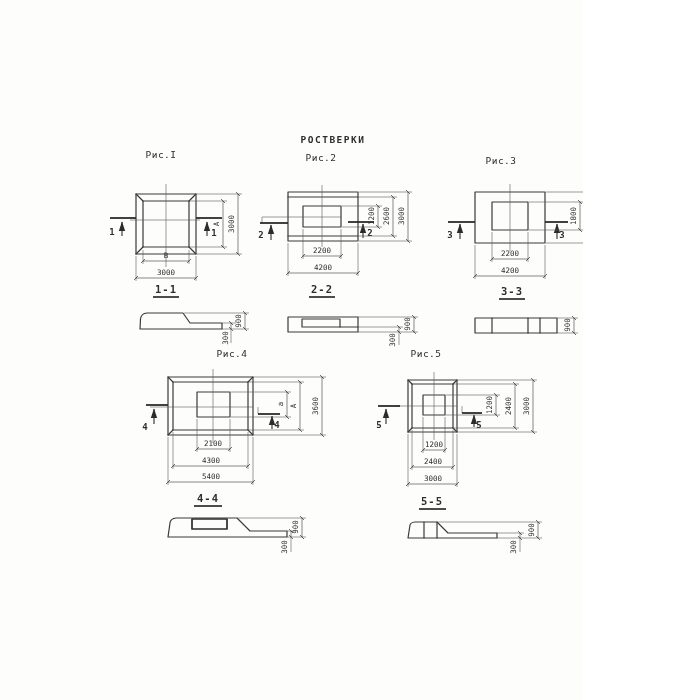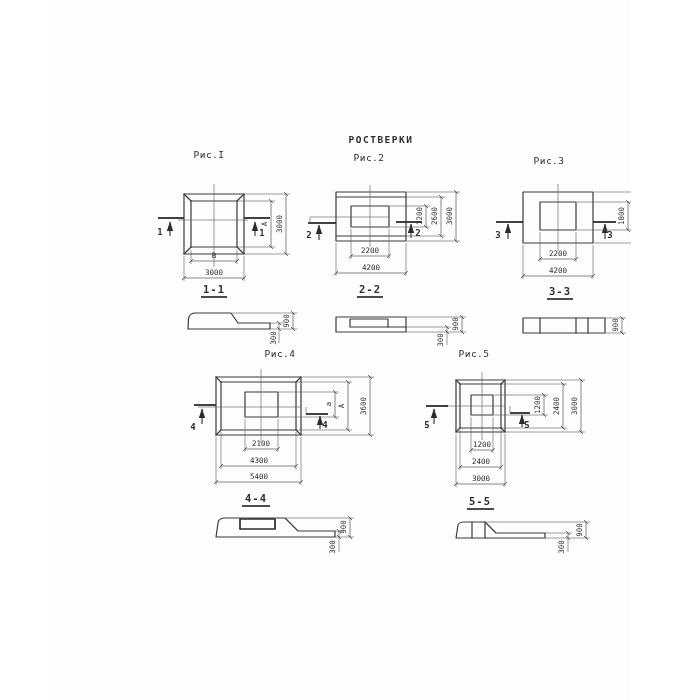--- a/index.html
+++ b/index.html
@@ -1,18 +1,18 @@
 <!DOCTYPE html>
 <html><head>
 <meta charset="utf-8">
 <style>
   html,body { margin:0; padding:0; background:#ffffff; }
   .sheet {
     position:relative; width:583px; height:700px; background:#fdfdfb;
-    font-family:"DejaVu Sans Mono", monospace; overflow:hidden;margin-left:48px;
+    font-family:"DejaVu Sans Mono", monospace; overflow:hidden;
   }
   svg { position:absolute; left:0; top:0; }
   .outline { fill:none; stroke:#3a3a3a; stroke-width:1.2; stroke-linejoin:round; stroke-linecap:round; }
   .heavy   { fill:none; stroke:#2c2c2c; stroke-width:1.7; stroke-linejoin:round; }
   .thin    { fill:none; stroke:#555; stroke-width:0.7; }
   .axis    { fill:none; stroke:#5a5a5a; stroke-width:0.6; }
   .bar     { stroke:#2c2c2c; stroke-width:1.8; }
   .dim     { marker-start:url(#tick); marker-end:url(#tick); }
   .arrowline { stroke:#2c2c2c; stroke-width:1.1; marker-end:url(#arrow); fill:none; }
   text { fill:#2d2d2d; }

